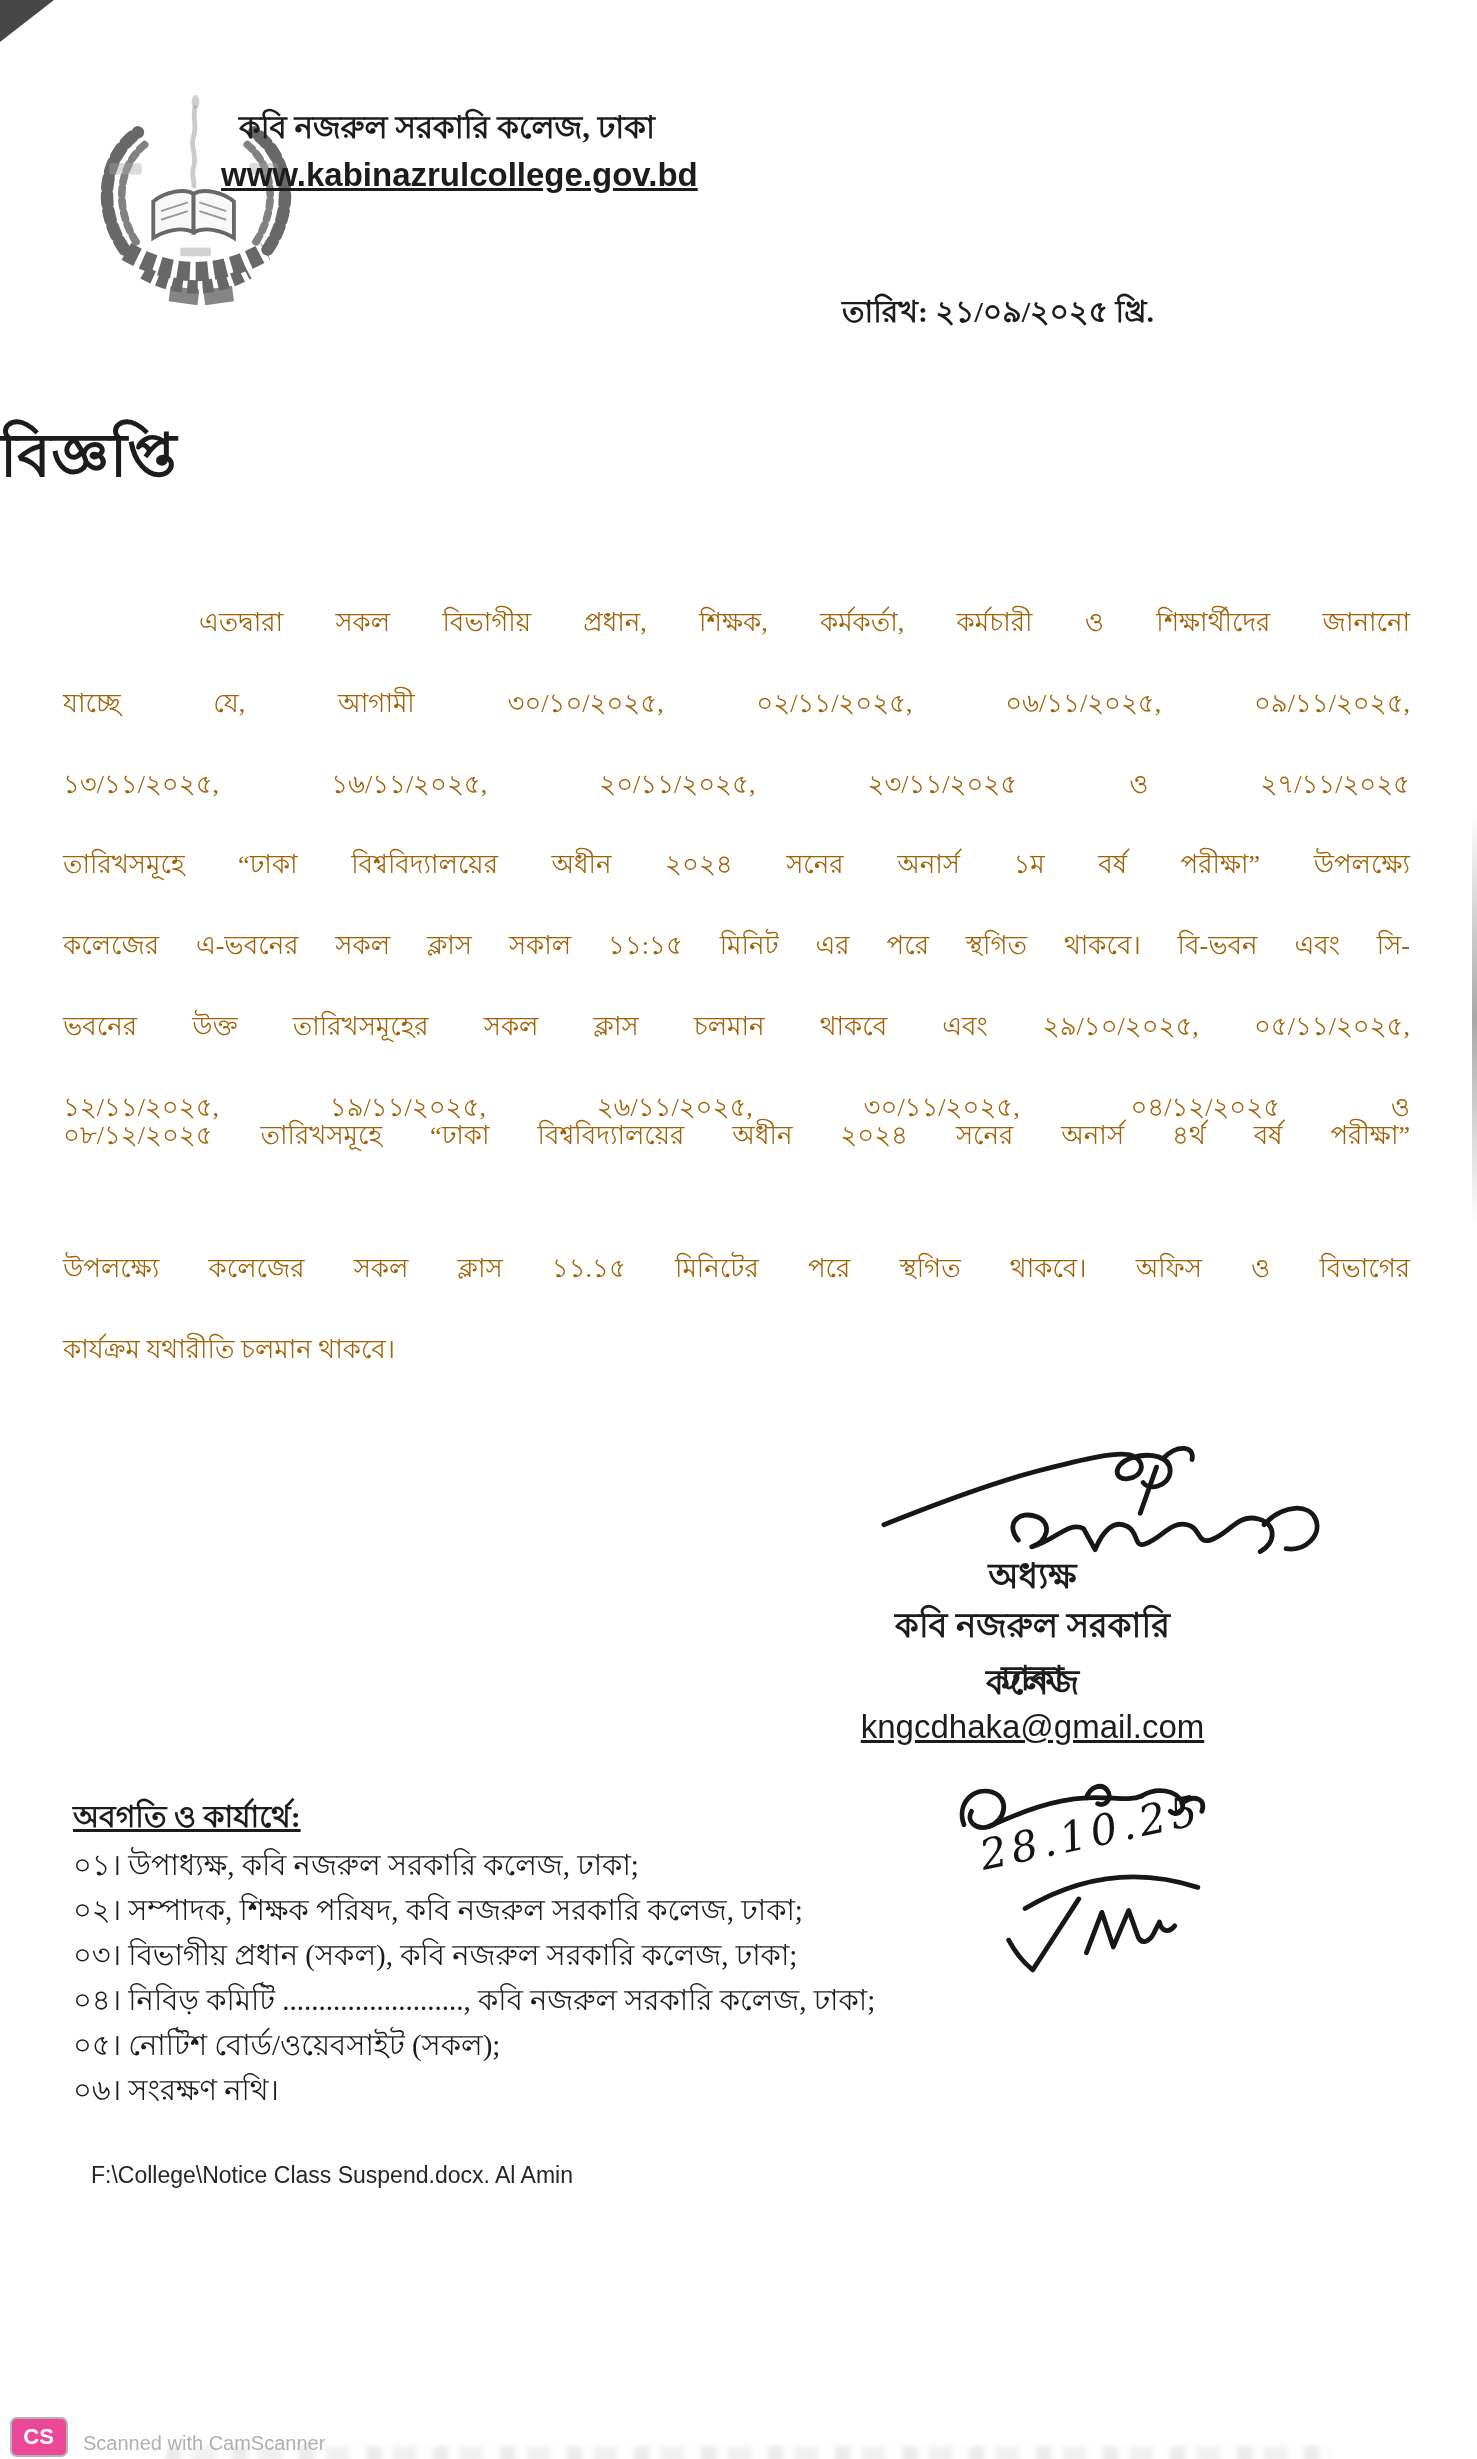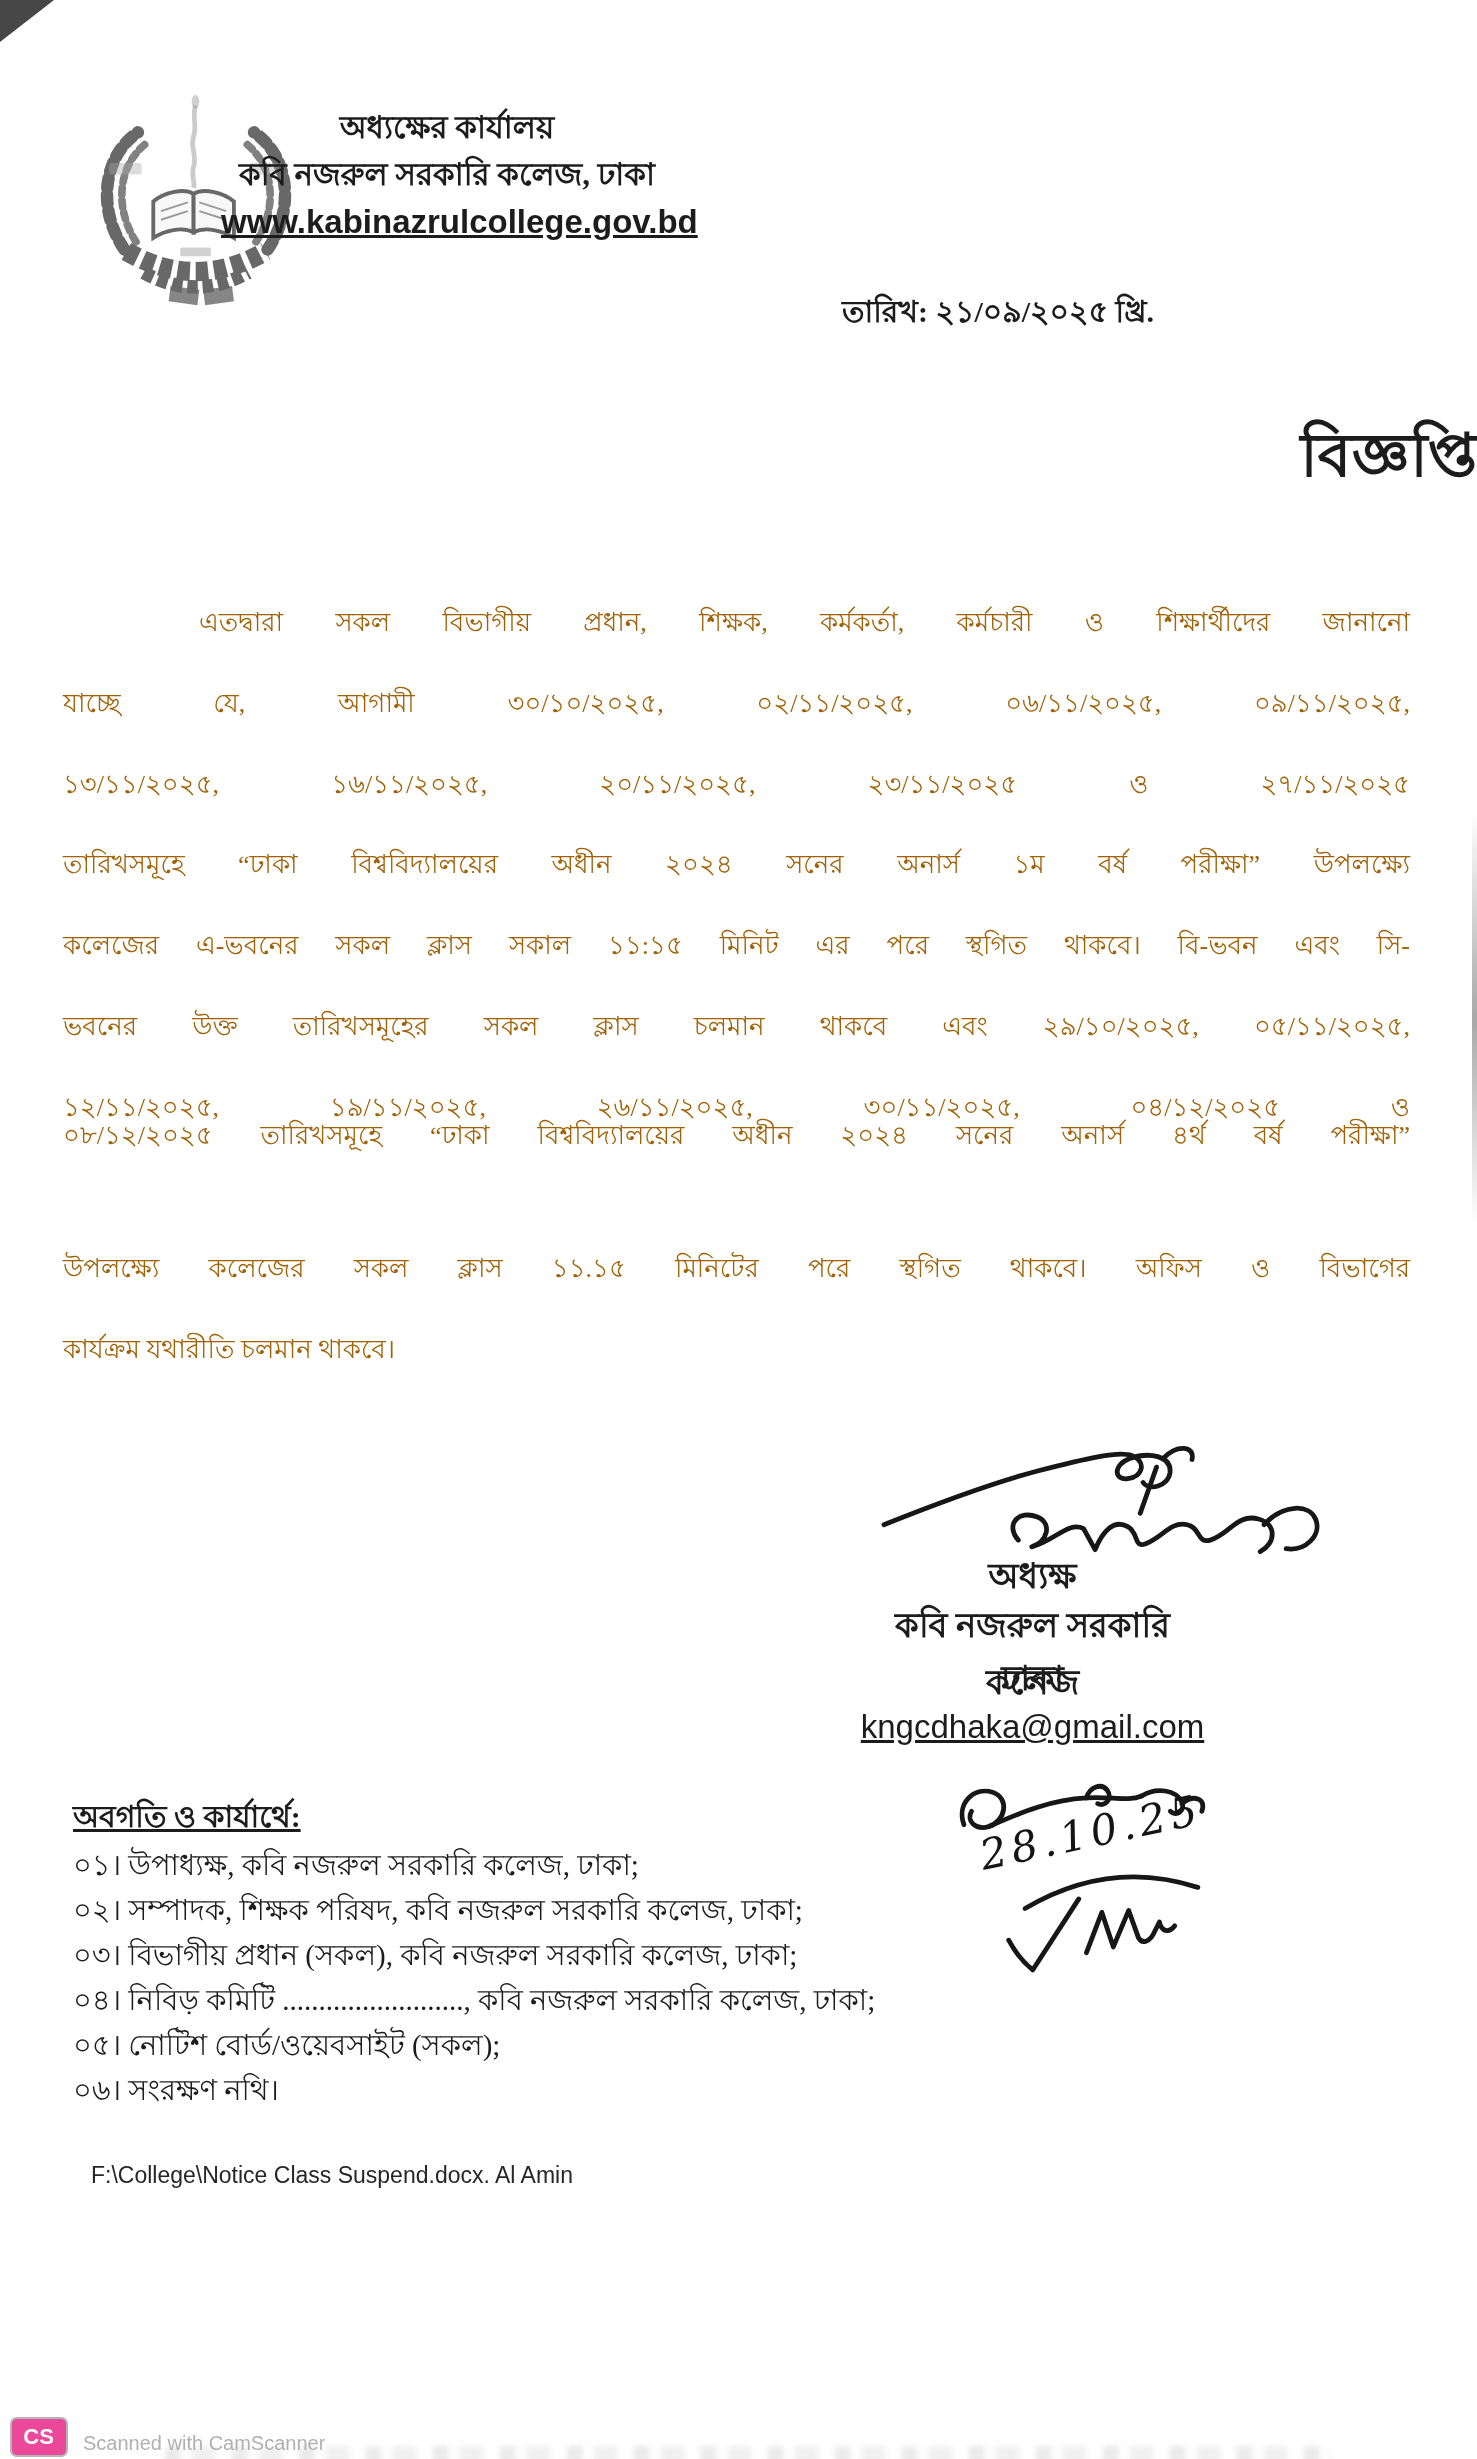--- a/index.html
+++ b/index.html
@@ -15,21 +15,21 @@
         background:repeating-linear-gradient(90deg,rgba(150,150,150,.45) 0 15.4px,rgba(210,210,210,.12) 15.4px 27px,
         rgba(165,165,165,.38) 27px 50px,rgba(225,225,225,.08) 50px 67px);}
   
   .emblem{position:absolute;left:88px;top:88px;filter:blur(0.5px) contrast(.95);opacity:.85;}
   
   .hdr{position:absolute;left:221px;top:104px;width:452px;text-align:center;}
   .hdr-line{font-size:31px;line-height:47px;font-weight:bold;}
   .hdr-site{font-size:33px;line-height:48px;font-weight:bold;text-decoration:underline;
         font-family:"Liberation Sans","DejaVu Sans",sans-serif;}
   .date-line{position:absolute;left:842px;top:288px;font-size:30px;font-weight:bold;}
-  .title{position:absolute;left:0;top:409px;width:100%;text-align:right;
+  .title{position:absolute;left:0;top:409px;width:100%;text-align:left;
         font-size:60px;font-weight:bold;letter-spacing:1px;}
   
   .body-line{position:absolute;left:63px;width:1347px;height:67px;font-size:26px;
         text-align:justify;text-align-last:justify;box-sizing:border-box;color:#a16207;}
   .body-line.first{padding-left:136px;}
   .body-line.last{text-align-last:left;}
   .bl0{top:602px;} .bl1{top:683px;} .bl2{top:764px;} .bl3{top:844px;} .bl4{top:925px;}
   .bl5{top:1006px;} .bl6{top:1087px;} .bl7{top:1115px;} .bl8{top:1248px;} .bl9{top:1329px;}
   
   .sig-scrawl{position:absolute;left:826px;top:1398px;}
@@ -83,21 +83,20 @@
     <ellipse cx="112" cy="14" rx="4" ry="7" fill="#909090" opacity=".5"></ellipse>
     <rect x="22" y="78" width="34" height="12" rx="3" fill="#9a9a9a" opacity=".4"></rect>
     <rect x="168" y="78" width="30" height="12" rx="3" fill="#9a9a9a" opacity=".4"></rect>
     <path d="M68 118 C 80 108 100 104 110 110 L110 150 C 98 144 80 148 68 156 Z" fill="#fdfdfd" stroke="#4b4b4b" stroke-width="4"></path>
     <path d="M152 118 C 140 108 120 104 110 110 L110 150 C 122 144 140 148 152 156 Z" fill="#fdfdfd" stroke="#4b4b4b" stroke-width="4"></path>
     <path d="M76 128 L104 119 M76 137 L104 128 M144 128 L116 119 M144 137 L116 128" stroke="#8a8a8a" stroke-width="2"></path>
     <rect x="96" y="166" width="32" height="9" rx="2" fill="#8a8a8a" opacity=".45"></rect>
   </svg>
 
   <div class="hdr">
-    <div class="hdr-line">অধ্যক্ষের কার্যালয়</div>
     <div class="hdr-line">কবি নজরুল সরকারি কলেজ, ঢাকা</div>
     <div class="hdr-site">www.kabinazrulcollege.gov.bd</div>
   </div>
 
   <div class="date-line">তারিখ: ২১/০৯/২০২৫ খ্রি.</div>
 
   <div class="title">বিজ্ঞপ্তি</div>
 
   <div>
     <div class="body-line first bl0">এতদ্বারা সকল বিভাগীয় প্রধান, শিক্ষক, কর্মকর্তা, কর্মচারী ও শিক্ষার্থীদের জানানো</div>

